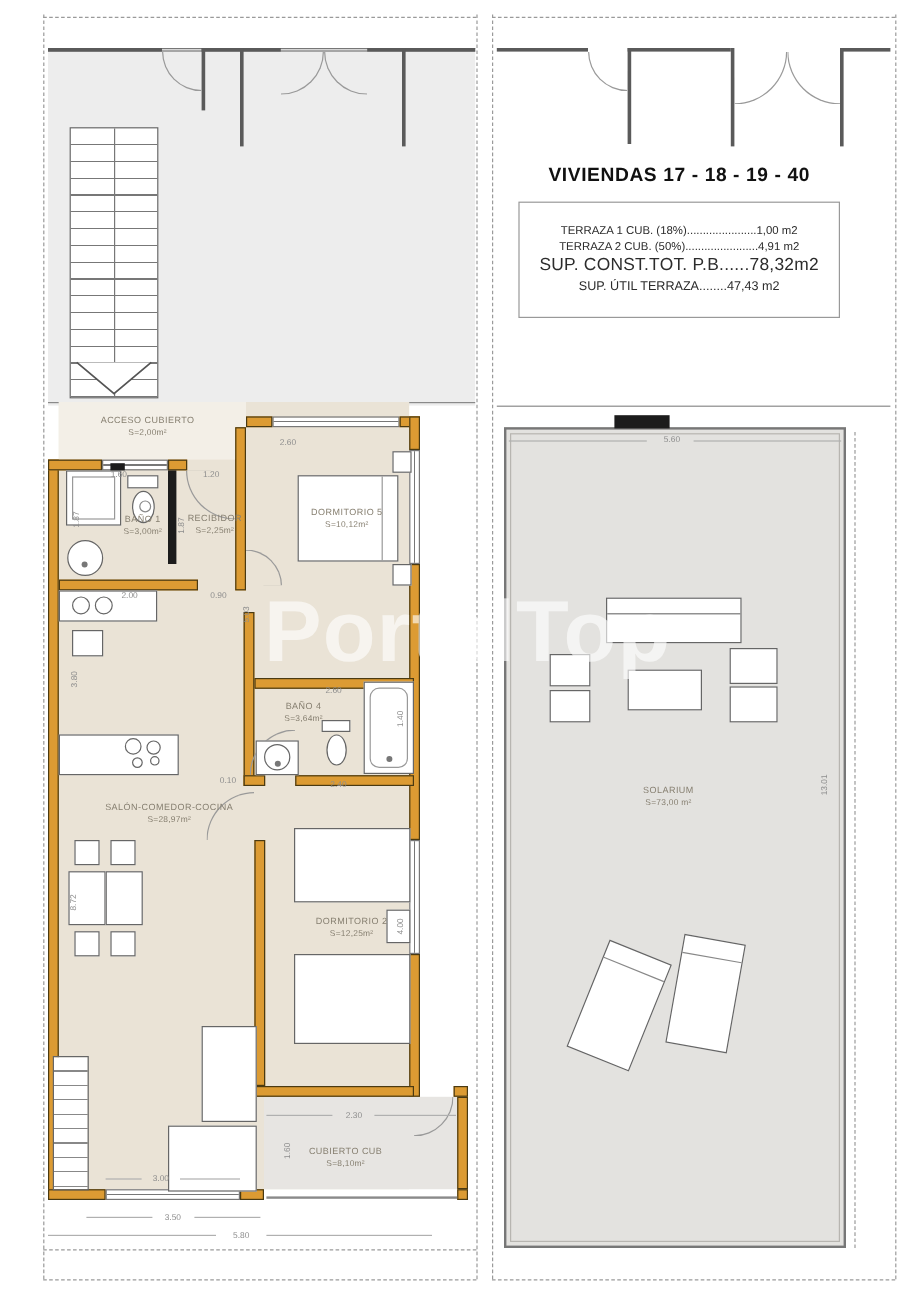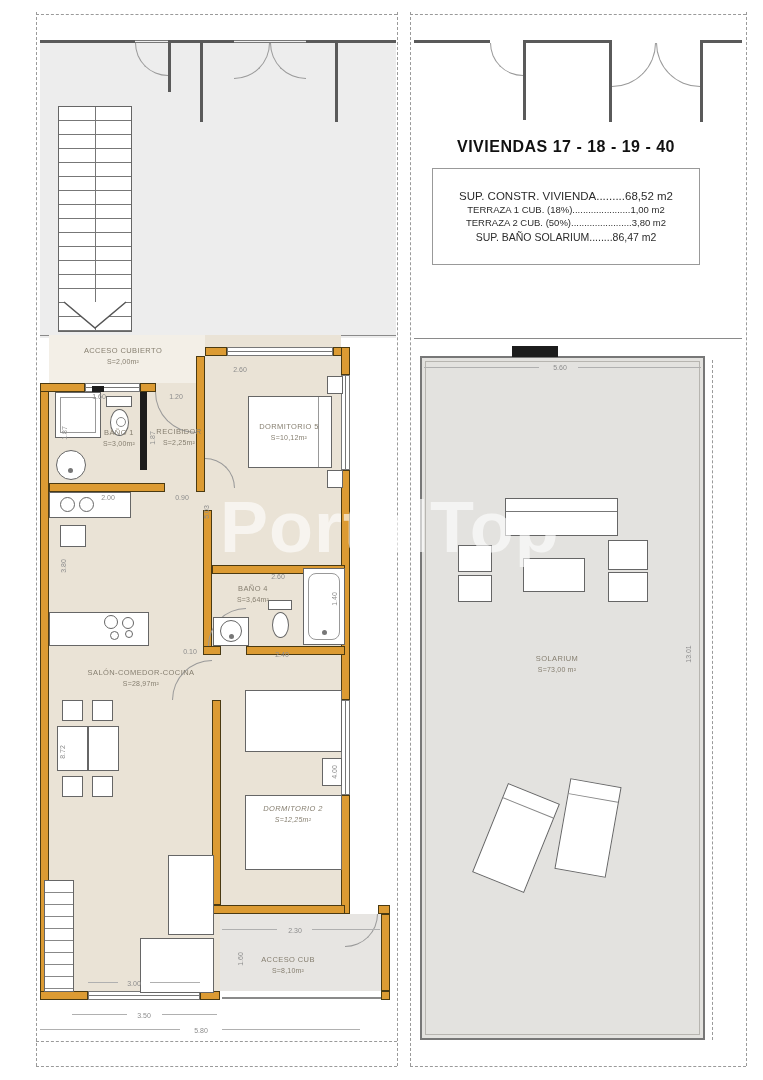--- a/index.html
+++ b/index.html
@@ -206,26 +206,26 @@
       <div class="area">S=10,12m²</div>
     </div>
     <div class="rlabel" style="left:253px;top:594px;">
       <div>BAÑO 4</div>
       <div class="area">S=3,64m²</div>
     </div>
     <div class="rlabel" style="left:141px;top:678px;">
       <div>SALÓN-COMEDOR-COCINA</div>
       <div class="area">S=28,97m²</div>
     </div>
-    <div class="rlabel" style="left:293px;top:814px;font-style:italic;">
+    <div class="rlabel" style="left:293px;top:773px;">
       <div>DORMITORIO 2</div>
       <div class="area">S=12,25m²</div>
     </div>
     <div class="rlabel" style="left:288px;top:965px;">
-      <div>ACCESO CUB</div>
+      <div>CUBIERTO CUB</div>
       <div class="area">S=8,10m²</div>
     </div>
 
     <div class="dimline" style="left:88px;top:982px;width:30px;"></div>
     <div class="dimline" style="left:150px;top:982px;width:50px;"></div>
     <div class="dimline" style="left:72px;top:1014px;width:55px;"></div>
     <div class="dimline" style="left:162px;top:1014px;width:55px;"></div>
     <div class="dimline" style="left:40px;top:1029px;width:140px;"></div>
     <div class="dimline" style="left:222px;top:1029px;width:138px;"></div>
     <div class="dimline" style="left:222px;top:929px;width:55px;"></div>
@@ -267,24 +267,24 @@
     <div class="twall" style="left:523px;top:40px;width:3px;height:80px;"></div>
     <div class="twall" style="left:609px;top:40px;width:3px;height:82px;"></div>
     <div class="twall" style="left:700px;top:40px;width:3px;height:82px;"></div>
     <div class="arc arc-tr" style="left:490px;top:43px;width:33px;height:33px;"></div>
     <div class="arc arc-tl" style="left:612px;top:43px;width:44px;height:44px;"></div>
     <div class="arc arc-tr" style="left:656px;top:43px;width:44px;height:44px;"></div>
     <div class="thinline" style="left:414px;top:338px;width:328px;height:1px;"></div>
 
     <div class="sheet-title" style="left:420px;top:138px;width:292px;">VIVIENDAS  17 - 18 - 19 - 40</div>
     <div class="spec-box" style="left:432px;top:168px;width:268px;height:97px;">
-      <div class="spec-line md"><span>SUP. CONSTR. VIVIENDA</span><span>.........</span><span>68,52 m2</span></div>
       <div class="spec-line sm"><span>TERRAZA 1 CUB. (18%)</span><span>......................</span><span>1,00 m2</span></div>
-      <div class="spec-line sm"><span>TERRAZA 2 CUB. (50%)</span><span>.......................</span><span>3,80 m2</span></div>
-      <div class="spec-line md2"><span>SUP. BAÑO SOLARIUM</span><span>........</span><span>86,47 m2</span></div>
+      <div class="spec-line sm"><span>TERRAZA 2 CUB. (50%)</span><span>.......................</span><span>4,91 m2</span></div>
+      <div class="spec-line lg"><span>SUP. CONST.TOT. P.B</span><span>......</span><span>78,32m2</span></div>
+      <div class="spec-line md2"><span>SUP. ÚTIL TERRAZA</span><span>........</span><span>47,43 m2</span></div>
     </div>
 
     <div class="solarium" style="left:420px;top:356px;width:285px;height:684px;">
       <div class="solarium-inner"></div>
     </div>
     <div class="bwall" style="left:512px;top:346px;width:46px;height:11px;"></div>
 
     <div class="furn" style="left:505px;top:498px;width:113px;height:38px;">
       <div class="sofa-line"></div>
     </div>

